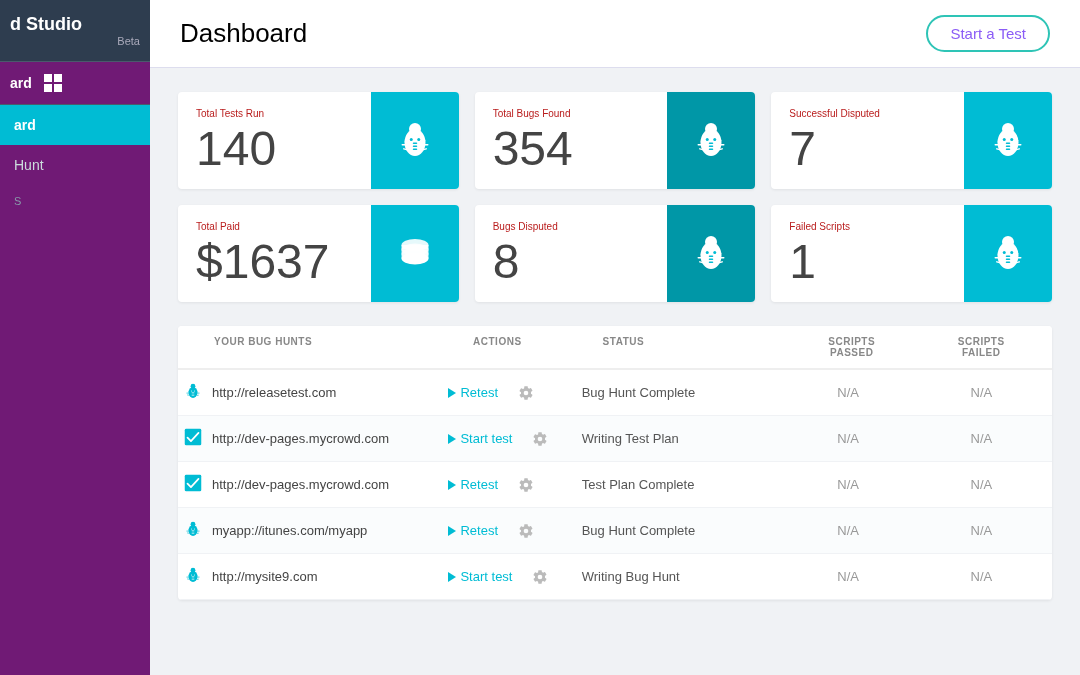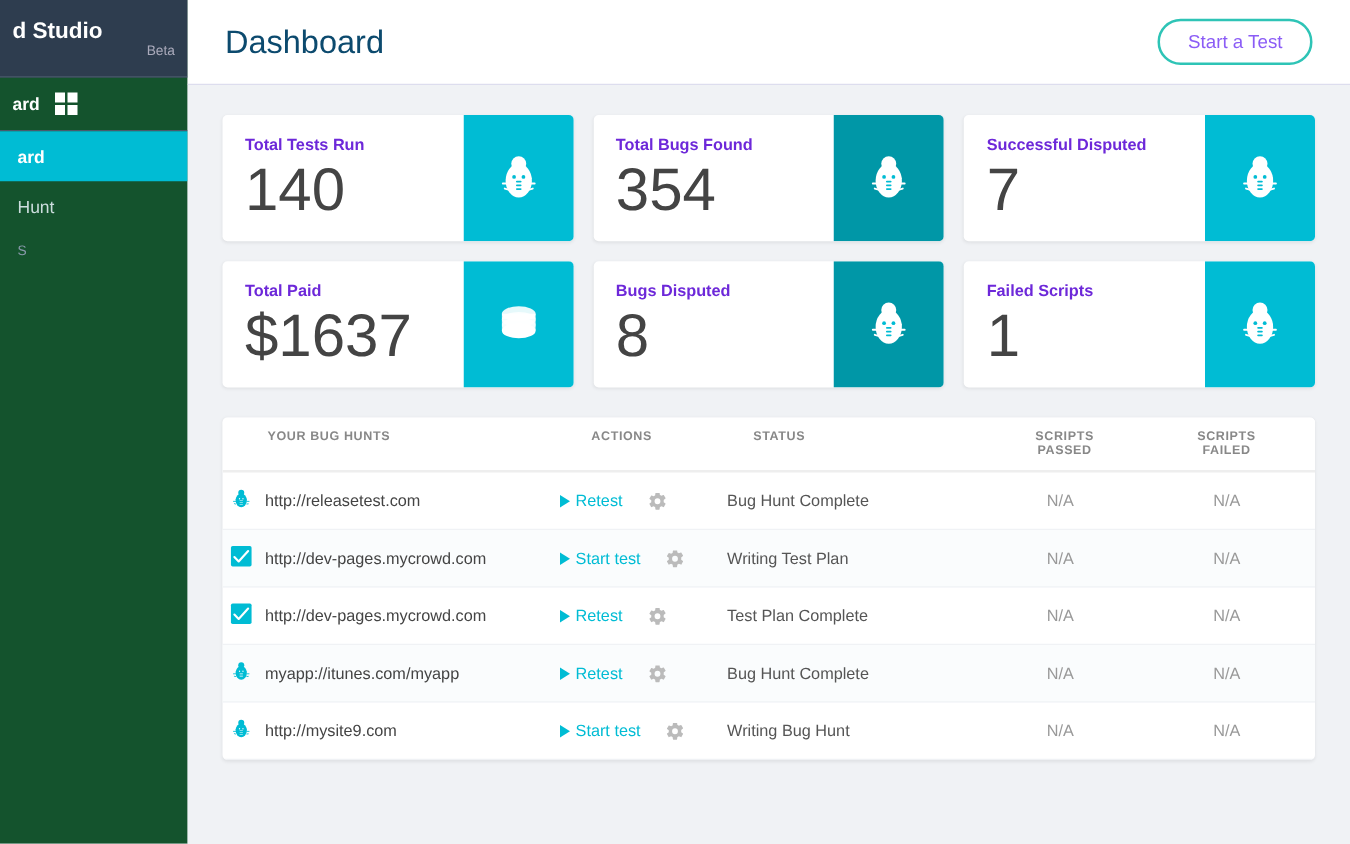--- a/index.html
+++ b/index.html
@@ -1,21 +1,21 @@
 <!DOCTYPE html>
 <html><head>
   <meta charset="utf-8">
   <style>
     * { box-sizing: border-box; margin: 0; padding: 0; }
     body { font-family: 'Segoe UI', Arial, sans-serif; background: #f0f2f5; display: flex; height: 675px; overflow: hidden; }
 
     
     .sidebar {
       width: 150px;
-      background: #14532d;
+      background: #701a75;
       color: #fff;
       display: flex;
       flex-direction: column;
       flex-shrink: 0;
     }
     .sidebar-brand {
       background: #2e3d4f;
       padding: 14px 10px;
       font-size: 18px;
       font-weight: bold;
@@ -83,21 +83,21 @@
       height: 68px;
       display: flex;
       align-items: center;
       justify-content: space-between;
       border-bottom: 1px solid #dde;
       box-shadow: 0 1px 3px rgba(0,0,0,0.08);
     }
     .header-title {
       font-size: 26px;
       font-weight: 300;
-      color: #0c4a6e;
+      color: #000000;
     }
     .start-test-btn {
       border: 2px solid #2ec4b6;
       color: #8b5cf6;
       background: transparent;
       border-radius: 22px;
       padding: 8px 22px;
       font-size: 15px;
       cursor: pointer;
       font-weight: 500;
@@ -127,24 +127,24 @@
       box-shadow: 0 1px 3px rgba(0,0,0,0.07);
     }
     .stat-info {
       flex: 1;
       padding: 16px 18px;
       display: flex;
       flex-direction: column;
       justify-content: center;
     }
     .stat-label {
-      font-size: 13px;
-      color: #6d28d9;
+      font-size: 10px;
+      color: #b91c1c;
       margin-bottom: 6px;
-      font-weight: 700;
+      font-weight: 400;
     }
     .stat-value {
       font-size: 48px;
       font-weight: 300;
       color: #444;
       line-height: 1;
     }
     .stat-icon-box {
       width: 88px;
       background: #00bcd4;

